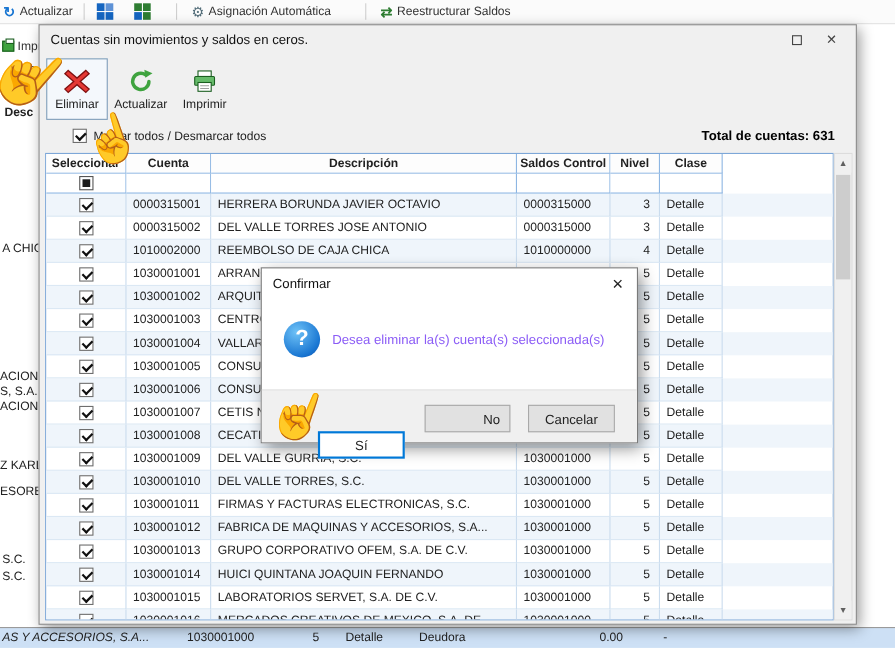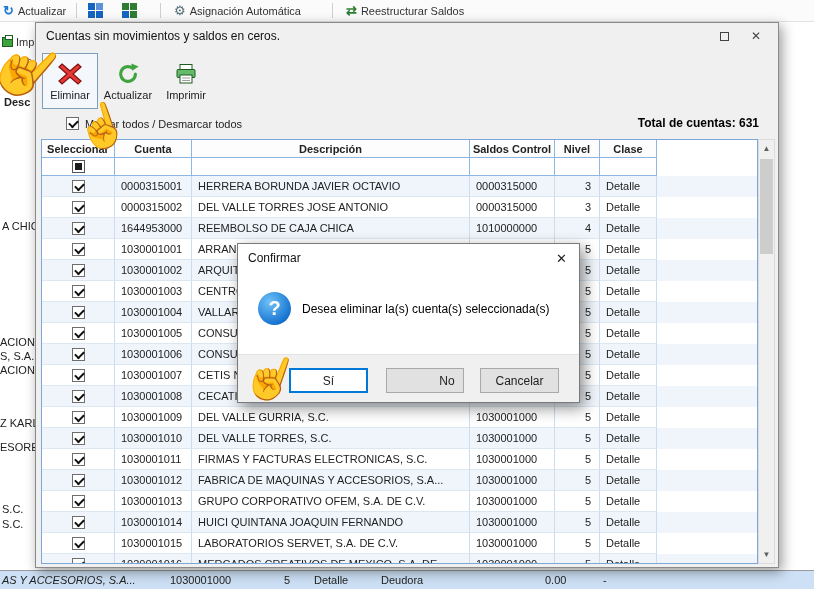--- a/index.html
+++ b/index.html
@@ -75,25 +75,25 @@
 
   
   #confirm { left:237px; top:243px; width:343px; height:160px; background:#fff; border:1px solid #7a7a7a;
              box-shadow:4px 5px 14px rgba(0,0,0,.45); z-index:20; }
   #c-title { position:absolute; left:0; top:0; width:100%; height:28px; display:flex; align-items:center;
              padding-left:10px; font-size:12px; color:#111; }
   #c-close { position:absolute; right:12px; top:7px; font-size:13px; color:#222; cursor:default; }
   .q-icon { position:absolute; left:20px; top:48px; width:33px; height:33px; border-radius:50%;
             background:radial-gradient(circle at 35% 30%, #6ec2f7, #1976d2 70%, #0d47a1);
             color:#fff; font-weight:bold; font-size:20px; display:flex; align-items:center; justify-content:center; }
-  #c-msg { position:absolute; left:64px; top:58px; width:266px; font-size:12px; color:#000000; }
+  #c-msg { position:absolute; left:64px; top:58px; width:266px; font-size:12px; color:#8b5cf6; }
   #c-strip { position:absolute; left:0; bottom:0; width:100%; height:48px; background:#f0f0f0; border-top:1px solid #e2e2e2; }
   .c-btn { position:absolute; top:13px; height:25px; font-size:12px; display:flex; align-items:center;
            justify-content:center; font-family:"Liberation Sans",sans-serif; }
-  #btn-si { left:51px; width:79px; background:#fff; border:2px solid #0078d7; }
+  #btn-si { left:51px; width:79px; background:#fff; border:2px solid #0078d7;margin-top:24px; }
   #btn-no { left:148px; width:78px; background:#e1e1e1; border:1px solid #a9a9a9;padding-left:44px; }
   #btn-cancelar { left:242px; width:79px; background:#e1e1e1; border:1px solid #a9a9a9; }
 
   
   .hand { position:absolute; z-index:40; color:#161616; line-height:1; user-select:none; }
   #hand-a { left:76px; top:106px; font-size:42px; transform:rotate(-18deg); }
   #hand-b { left:244px; top:356px; font-size:44px; transform:rotate(20deg); }
   #hand-c { left:-8px; top:42px; font-size:56px; transform:rotate(42deg); }
 </style>
 </head>
@@ -246,21 +246,21 @@
           <div class="cell c1 c-cuenta">0000315002</div>
           <div class="cell c2 c-desc">DEL VALLE TORRES JOSE ANTONIO</div>
           <div class="cell c3 c-ctrl">0000315000</div>
           <div class="cell c4 c-nivel">3</div>
           <div class="cell c5 c-clase">Detalle</div>
         </div>
         <div class="trow alt">
           <div class="cell c0 c-sel">
             <span class="cb checked"></span>
           </div>
-          <div class="cell c1 c-cuenta">1644953000</div>
+          <div class="cell c1 c-cuenta">1010002000</div>
           <div class="cell c2 c-desc">REEMBOLSO DE CAJA CHICA</div>
           <div class="cell c3 c-ctrl">1010000000</div>
           <div class="cell c4 c-nivel">4</div>
           <div class="cell c5 c-clase">Detalle</div>
         </div>
         <div class="trow">
           <div class="cell c0 c-sel">
             <span class="cb checked"></span>
           </div>
           <div class="cell c1 c-cuenta">1030001001</div>

